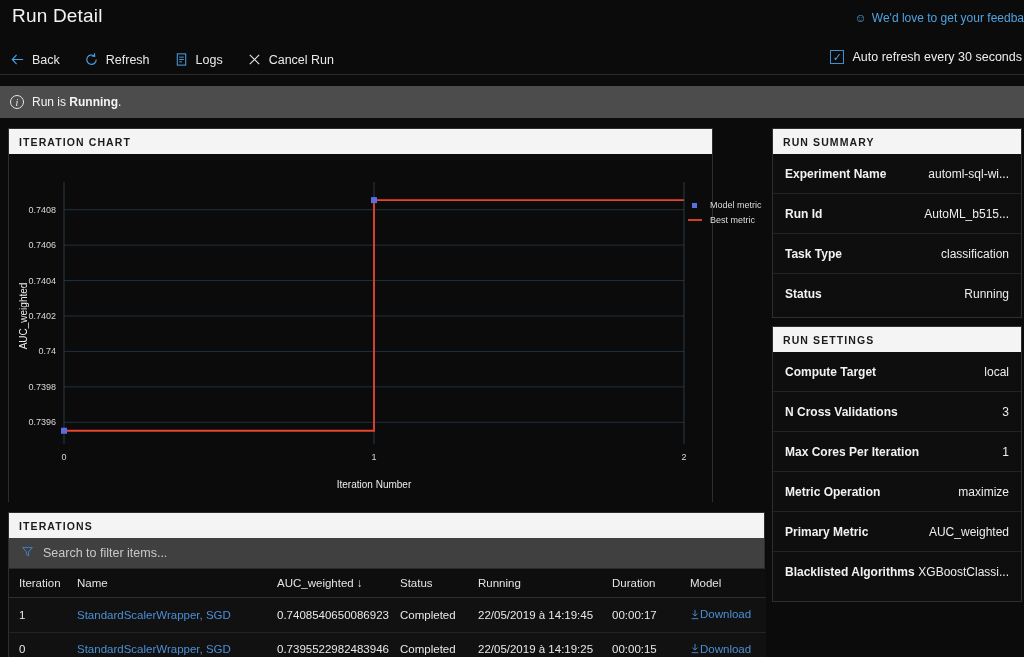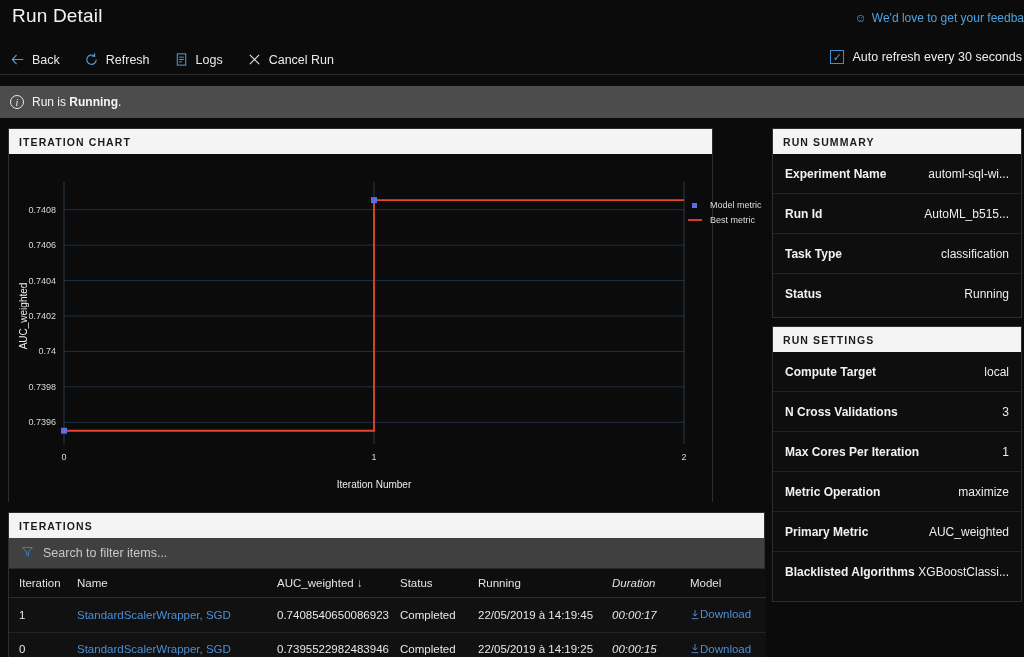--- a/index.html
+++ b/index.html
@@ -91,21 +91,21 @@
     text-align: left; font-weight: 400; font-size: 11.5px; color: #e3e3e3;
     padding: 8px 6px 8px 10px; border-bottom: 1px solid #2e2e2e; background: #0e0e0e;
   }
   table.iters td {
     font-size: 11.5px; color: #e8e8e8; padding: 10px 6px 10px 10px;
     border-bottom: 1px solid #232323; background: #111;
   }
   table.iters td.link a, .dl { color: #4d8fd6; text-decoration: none; cursor: pointer; }
   .dl { display: inline-flex; align-items: center; }
   .col-it { width: 58px; } .col-nm { width: 200px; } .col-auc { width: 123px; }
-  .col-st { width: 78px; } .col-cr { width: 134px; } .col-du { width: 78px; font-style: italic; } .col-md { width: 86px; }
+  .col-st { width: 78px; } .col-cr { width: 134px; } .col-du { width: 78px; } .col-md { width: 86px; }
 
   
   #summary-panel { left: 772px; top: 128px; width: 250px; height: 190px; }
   #settings-panel { left: 772px; top: 326px; width: 250px; height: 276px; }
   .kv {
     display: flex; justify-content: space-between; align-items: center;
     padding: 0 12px; height: 40px; border-bottom: 1px solid #232323;
     font-size: 12px; background: #0e0e0e;
   }
   .kv:last-child { border-bottom: none; }

